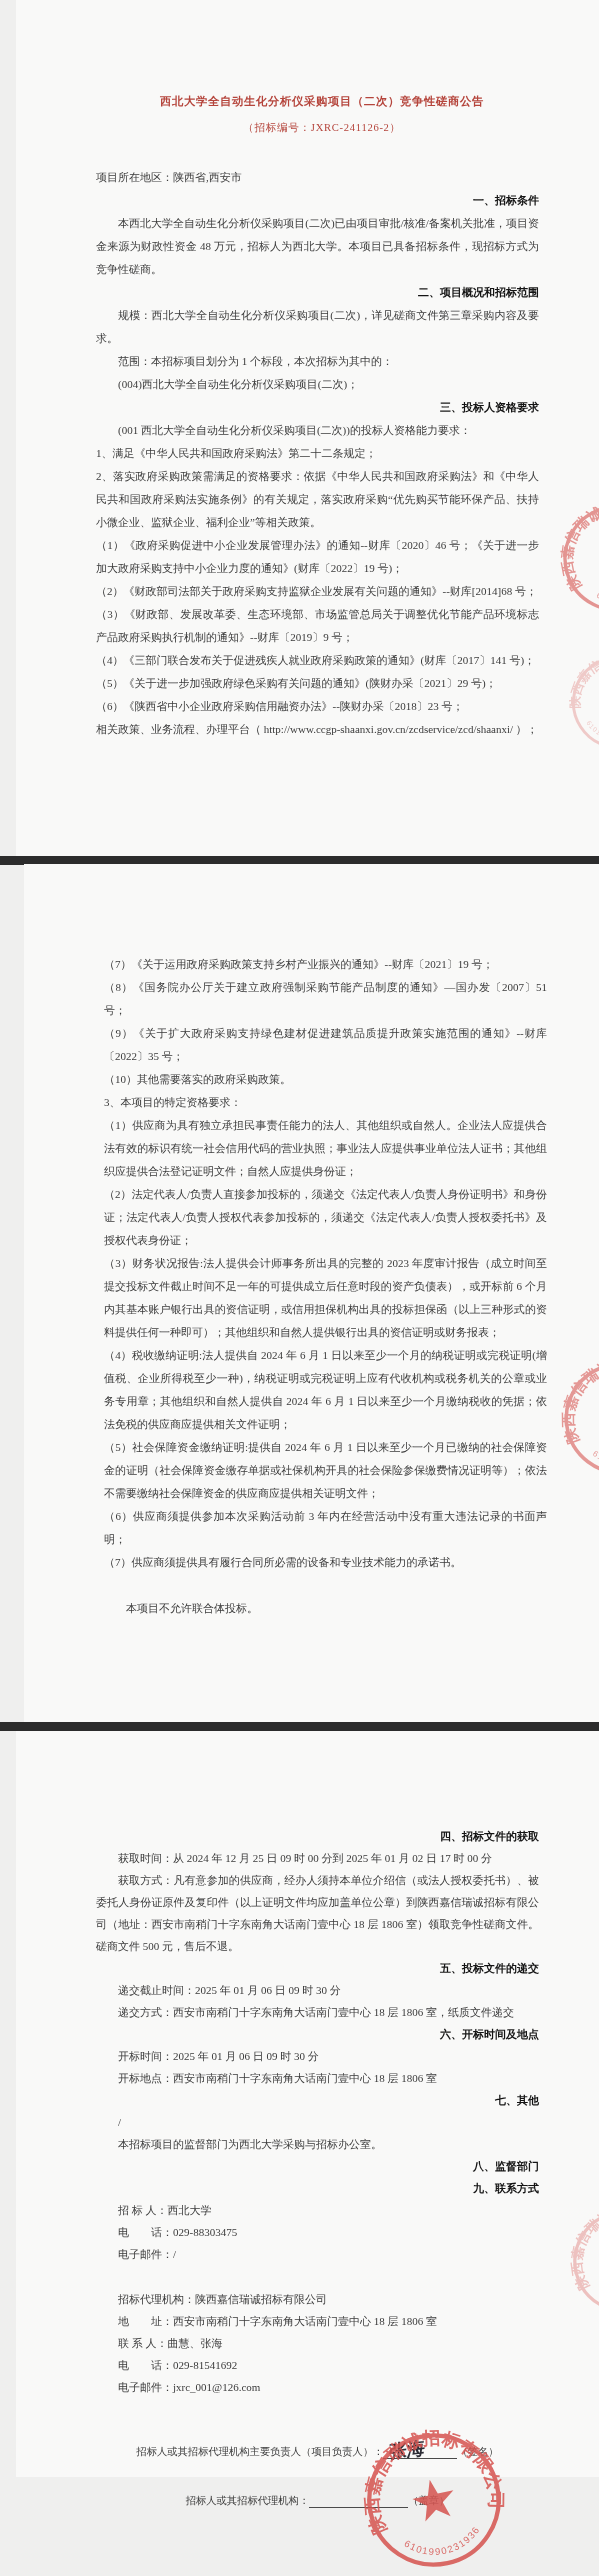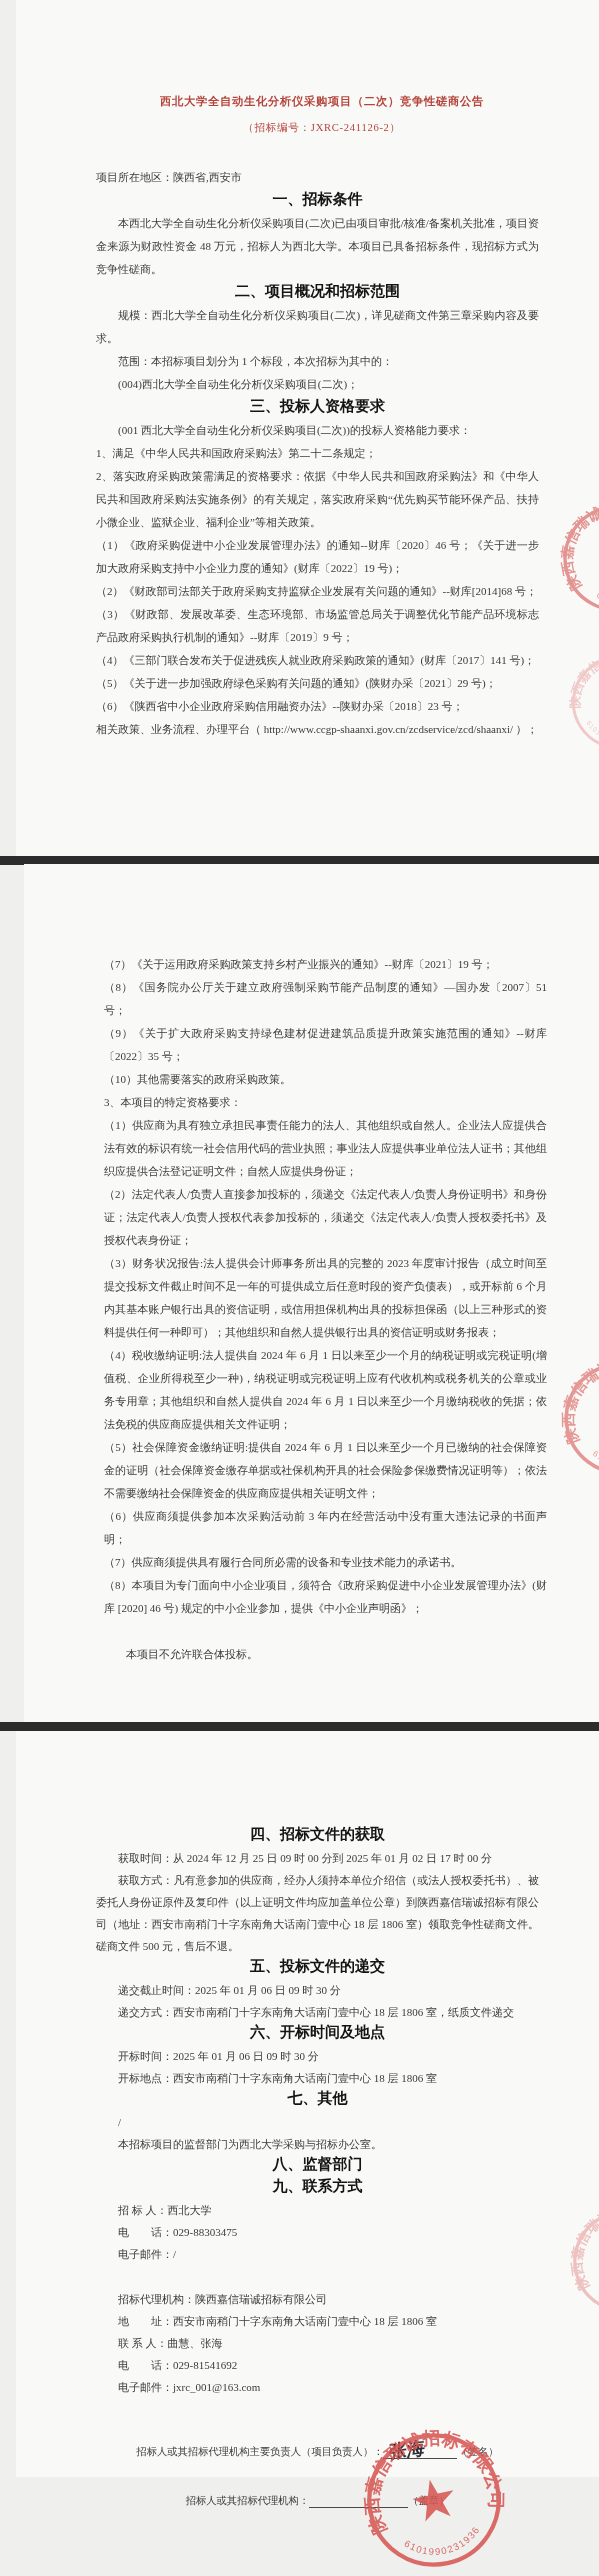--- a/index.html
+++ b/index.html
@@ -19,22 +19,22 @@
 
   .doc-title{position:absolute;top:94px;left:0;width:100%;text-align:center;
     color:#b5453c;font-size:11.3px;font-weight:700;letter-spacing:0.7px;}
   .doc-subtitle{position:absolute;top:121px;left:0;width:100%;text-align:center;
     color:#b5453c;font-size:10.6px;font-weight:400;letter-spacing:0.7px;}
 
   .content{position:absolute;left:80px;width:443px;}
   #c1{top:166px;} #c2{top:89px;} #c3{top:94px;}
   .ln{font-size:11px;line-height:23px;margin:0;text-align:justify;}
   #page3 .ln{line-height:22px;}
-  .h{font-family:Liberation Mono, monospace;font-weight:700;
-     color:#141414;font-size:15px;text-align:center;}
+  .h{font-family:Liberation Serif, serif;font-weight:700;
+     color:#141414;font-size:11px;text-align:right;}
   .b{text-indent:2em;}
   .f{text-indent:0;}
   .gap{height:23px;}
   .gap2{height:22.5px;}
 
   .sig-block{position:absolute;left:80px;width:443px;text-align:center;
     font-size:10.3px;color:#3b3b3b;}
   #sig1{top:714px;}
   #sig2{top:763px;}
   .sig-underline{display:inline-block;border-bottom:1px solid #4a4a4a;
@@ -110,21 +110,20 @@
       <p class="ln f">（9）《关于扩大政府采购支持绿色建材促进建筑品质提升政策实施范围的通知》--财库〔2022〕35 号；</p>
       <p class="ln f">（10）其他需要落实的政府采购政策。</p>
       <p class="ln f">3、本项目的特定资格要求：</p>
       <p class="ln f">（1）供应商为具有独立承担民事责任能力的法人、其他组织或自然人。企业法人应提供合法有效的标识有统一社会信用代码的营业执照；事业法人应提供事业单位法人证书；其他组织应提供合法登记证明文件；自然人应提供身份证；</p>
       <p class="ln f">（2）法定代表人/负责人直接参加投标的，须递交《法定代表人/负责人身份证明书》和身份证；法定代表人/负责人授权代表参加投标的，须递交《法定代表人/负责人授权委托书》及授权代表身份证；</p>
       <p class="ln f">（3）财务状况报告:法人提供会计师事务所出具的完整的 2023 年度审计报告（成立时间至提交投标文件截止时间不足一年的可提供成立后任意时段的资产负债表），或开标前 6 个月内其基本账户银行出具的资信证明，或信用担保机构出具的投标担保函（以上三种形式的资料提供任何一种即可）；其他组织和自然人提供银行出具的资信证明或财务报表；</p>
       <p class="ln f">（4）税收缴纳证明:法人提供自 2024 年 6 月 1 日以来至少一个月的纳税证明或完税证明(增值税、企业所得税至少一种)，纳税证明或完税证明上应有代收机构或税务机关的公章或业务专用章；其他组织和自然人提供自 2024 年 6 月 1 日以来至少一个月缴纳税收的凭据；依法免税的供应商应提供相关文件证明；</p>
       <p class="ln f">（5）社会保障资金缴纳证明:提供自 2024 年 6 月 1 日以来至少一个月已缴纳的社会保障资金的证明（社会保障资金缴存单据或社保机构开具的社会保险参保缴费情况证明等）；依法不需要缴纳社会保障资金的供应商应提供相关证明文件；</p>
       <p class="ln f">（6）供应商须提供参加本次采购活动前 3 年内在经营活动中没有重大违法记录的书面声明；</p>
       <p class="ln f">（7）供应商须提供具有履行合同所必需的设备和专业技术能力的承诺书。</p>
-      <p class="ln f">（8）本项目为专门面向中小企业项目，须符合《政府采购促进中小企业发展管理办法》(财库 [2020] 46 号) 规定的中小企业参加，提供《中小企业声明函》；</p>
       <p class="ln gap"></p>
       <p class="ln b">本项目不允许联合体投标。</p>
     </div>
 </div>
 
 <div class="sep" id="sep2"></div>
 
 <div class="page" id="page3">
   <div class="content" id="c3">
 
@@ -143,21 +142,21 @@
       <p class="ln h">八、监督部门</p>
       <p class="ln h">九、联系方式</p>
       <p class="ln b">招 标 人：西北大学</p>
       <p class="ln b">电　　话：029-88303475</p>
       <p class="ln b">电子邮件：/</p>
       <p class="ln gap2"></p>
       <p class="ln b">招标代理机构：陕西嘉信瑞诚招标有限公司</p>
       <p class="ln b">地　　址：西安市南稍门十字东南角大话南门壹中心 18 层 1806 室</p>
       <p class="ln b">联 系 人：曲慧、张海</p>
       <p class="ln b">电　　话：029-81541692</p>
-      <p class="ln b">电子邮件：jxrc_001@163.com</p>
+      <p class="ln b">电子邮件：jxrc_001@126.com</p>
     </div>
 
   <div class="sig-block" id="sig1">
     <span>招标人或其招标代理机构主要负责人（项目负责人）：</span><span class="sig-underline"><span class="handwriting">张海</span></span><span>（签名）</span>
   </div>
   <div class="sig-block" id="sig2">
     <span>招标人或其招标代理机构：</span><span class="sig-underline wide"></span><span>（盖章）</span>
   </div>
 </div>
 

